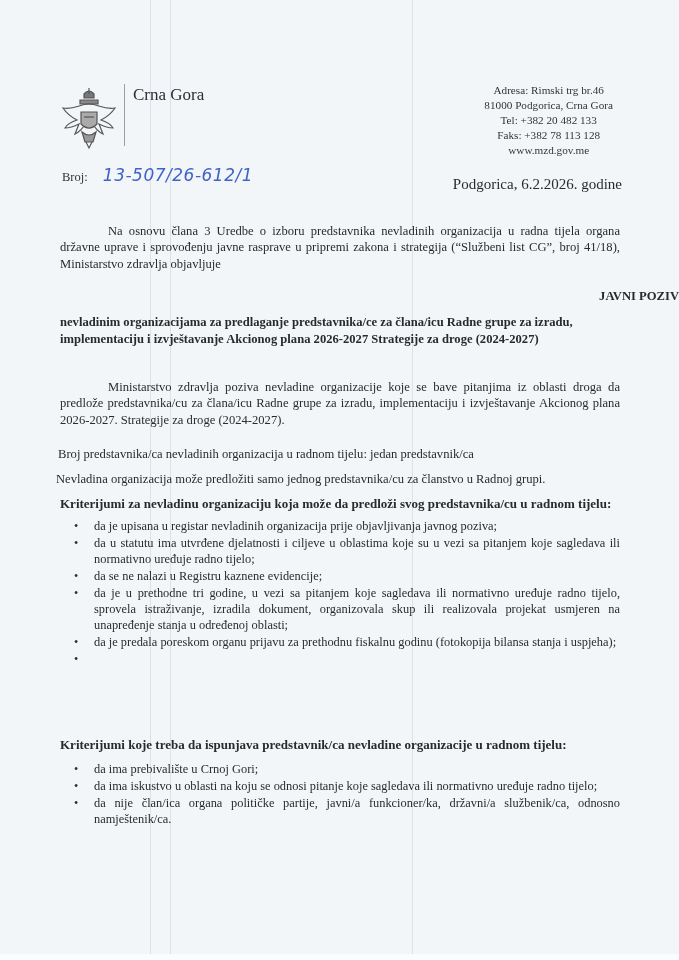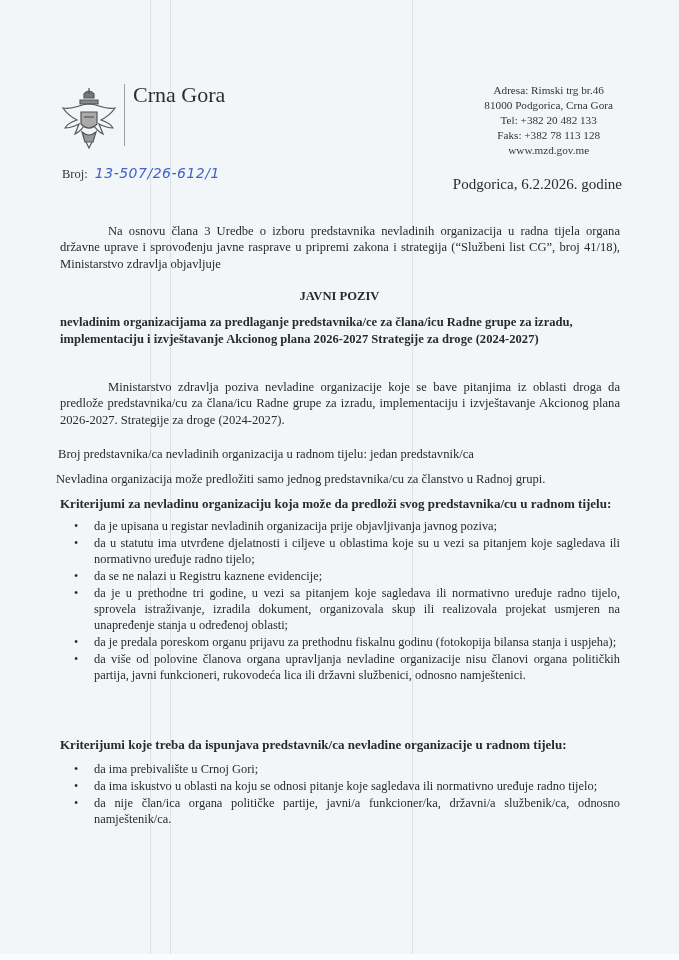--- a/index.html
+++ b/index.html
@@ -8,30 +8,30 @@
     background: #f3f6f9;
     font-family: "Liberation Serif", "DejaVu Serif", serif;
     color: #2a2a2e;
     position: relative;
   }
   .scan-line { position: absolute; top: 0; bottom: 6px; width: 1px; background: #dde2e8; }
   .page-bottom { position: absolute; left: 0; right: 0; bottom: 0; height: 6px; background: #fbfcfd; }
   .abs { position: absolute; }
   .crest { left: 60px; top: 86px; width: 58px; height: 64px; }
   .header-divider { left: 124px; top: 84px; width: 1px; height: 62px; background: #9aa0a8; }
-  .org-name { left: 133px; top: 84px; font-size: 22px; line-height: 22px; color: #2d2d33; }
+  .org-name { left: 133px; top: 84px; font-size: 17px; line-height: 22px; color: #2d2d33; }
   .org-name div { white-space: nowrap; }
   .contact { right: 66px; top: 83px; text-align: center; font-size: 11.2px; line-height: 15px; color: #333; }
   .contact div { white-space: nowrap; }
   .broj { left: 62px; top: 165px; font-size: 12.5px; color: #333; white-space: nowrap; }
-  .broj .hand { font-family: "DejaVu Sans", sans-serif; color: #3f63c6; font-size: 14px; letter-spacing: 0.5px; margin-left: 4px; font-style: italic; }
+  .broj .hand { font-family: "DejaVu Sans", sans-serif; color: #3f63c6; font-size: 17px; letter-spacing: 0.5px; margin-left: 12px; font-style: italic; }
   .date { right: 57px; top: 176px; font-size: 15px; white-space: nowrap; }
   .body-text { left: 60px; width: 560px; font-size: 12.6px; line-height: 16.4px; text-align: justify; }
   .indent { text-indent: 48px; }
-  .title { left: 0; width: 679px; text-align: center; font-weight: bold; font-size: 12.6px; }
+  .title { left: 0; width: 679px; text-align: right; font-weight: bold; font-size: 12.6px; }
   .subtitle { left: 60px; width: 566px; text-align: left; font-weight: bold; font-size: 12.6px; line-height: 17px; }
   .section-head { left: 60px; width: 580px; font-weight: bold; font-size: 13px; white-space: nowrap; }
   .list { left: 68px; width: 552px; font-size: 12.4px; line-height: 16px; margin: 0; padding: 0; list-style: none; }
   .list li { position: relative; padding-left: 26px; text-align: justify; margin-bottom: 1px; }
   .list li .bullet { position: absolute; left: 6px; top: 0; font-size: 12px; }
 </style>
 </head>
 <body>
 
 <div class="scan-line" style="left:150px"></div>
@@ -82,21 +82,21 @@
 <div class="abs body-text" style="top:446px; left:58px">Broj predstavnika/ca nevladinih organizacija u radnom tijelu: jedan predstavnik/ca</div>
 <div class="abs body-text" style="top:471px; left:56px">Nevladina organizacija može predložiti samo jednog predstavnika/cu za članstvo u Radnoj grupi.</div>
 
 <div class="abs section-head" style="top:496px">Kriterijumi za nevladinu organizaciju koja može da predloži svog predstavnika/cu u radnom tijelu:</div>
 <ul class="abs list" style="top:518px">
   <li><span class="bullet">•</span><span>da je upisana u registar nevladinih organizacija prije objavljivanja javnog poziva;</span></li>
   <li><span class="bullet">•</span><span>da u statutu ima utvrđene djelatnosti i ciljeve u oblastima koje su u vezi sa pitanjem koje sagledava ili normativno uređuje radno tijelo;</span></li>
   <li><span class="bullet">•</span><span>da se ne nalazi u Registru kaznene evidencije;</span></li>
   <li><span class="bullet">•</span><span>da je u prethodne tri godine, u vezi sa pitanjem koje sagledava ili normativno uređuje radno tijelo, sprovela istraživanje, izradila dokument, organizovala skup ili realizovala projekat usmjeren na unapređenje stanja u određenoj oblasti;</span></li>
   <li><span class="bullet">•</span><span>da je predala poreskom organu prijavu za prethodnu fiskalnu godinu (fotokopija bilansa stanja  i uspjeha);</span></li>
-  <li><span class="bullet">•</span><span>da više od polovine članova organa upravljanja nevladine organizacije nisu članovi organa političkih partija, javni funkcioneri, rukovodeća lica ili državni službenici,  odnosno namještenici.</span></li>
+  <li><span class="bullet">•</span></li>
 </ul>
 
 <div class="abs section-head" style="top:737px">Kriterijumi koje treba da ispunjava predstavnik/ca nevladine organizacije u radnom tijelu:</div>
 <ul class="abs list" style="top:761px">
   <li><span class="bullet">•</span><span>da ima prebivalište u Crnoj Gori;</span></li>
   <li><span class="bullet">•</span><span>da ima iskustvo u oblasti na koju se odnosi pitanje koje sagledava ili normativno uređuje radno tijelo;</span></li>
   <li><span class="bullet">•</span><span>da nije član/ica organa političke partije, javni/a funkcioner/ka, državni/a službenik/ca, odnosno namještenik/ca.</span></li>
 </ul>
 
 </body></html>

